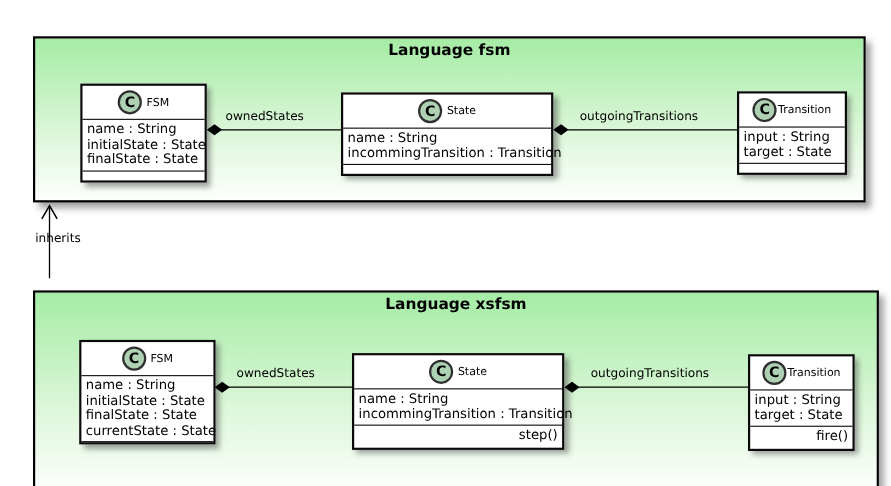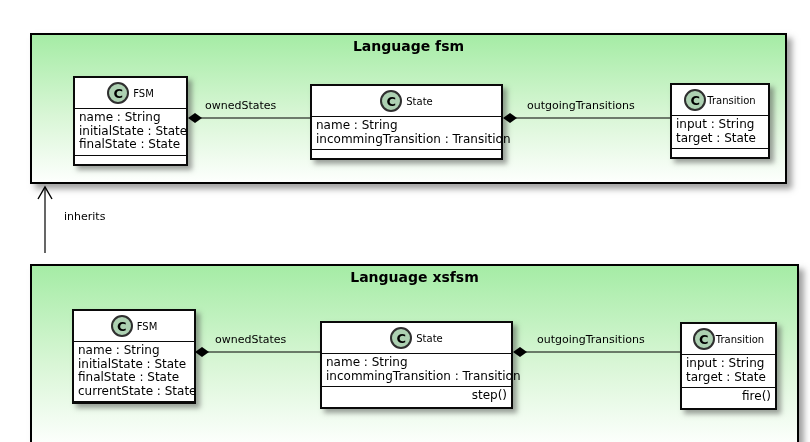--- a/index.html
+++ b/index.html
@@ -134,15 +134,15 @@
     <polygon points="513,352 520,347 527,352 520,357" fill="#000"></polygon>
 
     <line x1="45" y1="188" x2="45" y2="253" stroke="#000" stroke-width="1.2"></line>
     <polyline points="38,199 45,187 52,199" fill="none" stroke="#000" stroke-width="1.4"></polyline>
   </svg>
 
   <span class="rel-label" style="left:205px;top:99px;">ownedStates</span>
   <span class="rel-label" style="left:527px;top:99px;">outgoingTransitions</span>
   <span class="rel-label" style="left:215px;top:333px;">ownedStates</span>
   <span class="rel-label" style="left:537px;top:333px;">outgoingTransitions</span>
-  <span class="rel-label" style="left:64px;top:210px;">inherits</span>
+  <span class="rel-label" style="left:32px;top:210px;">inherits</span>
 
 </div>
 
 </body></html>

